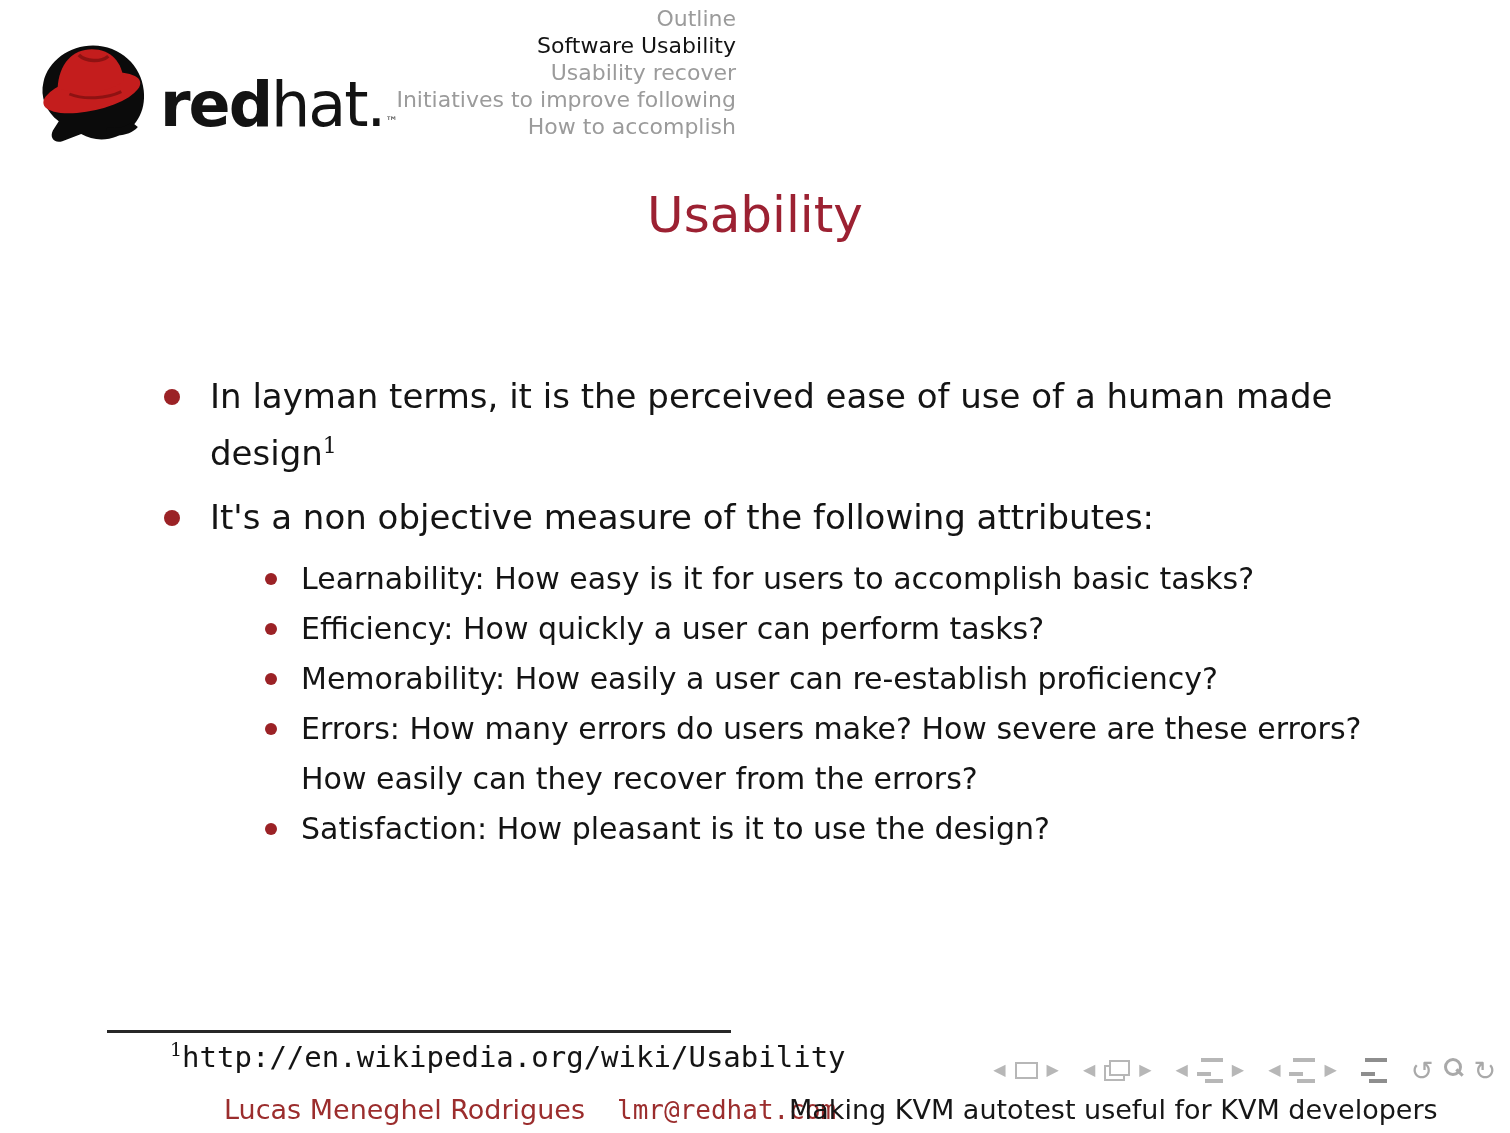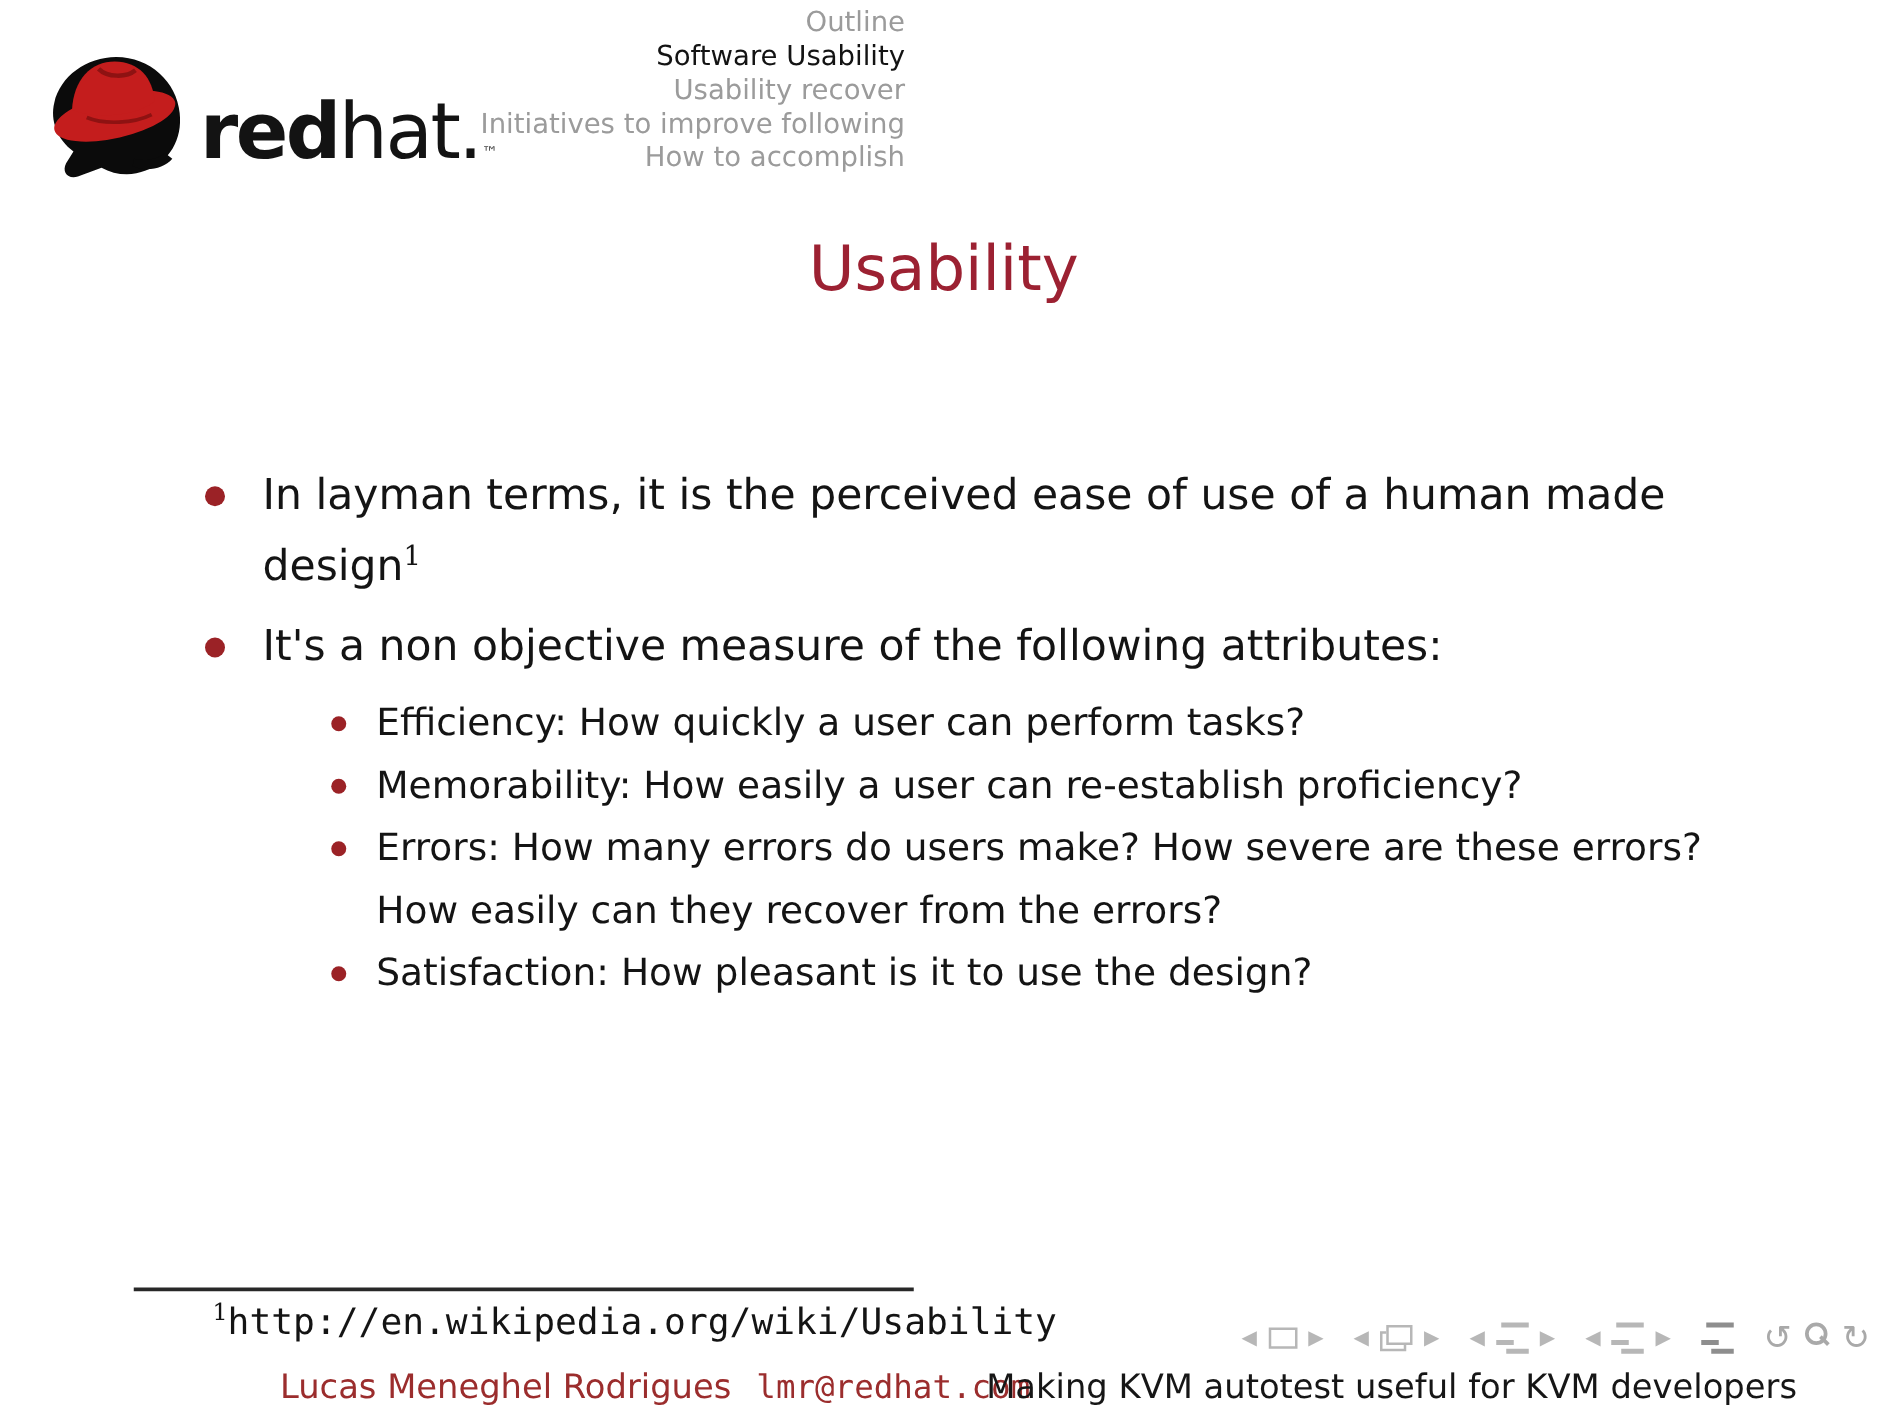--- a/index.html
+++ b/index.html
@@ -9,21 +9,21 @@
   }
 
   
   .logo { position:absolute; left:34px; top:38px; display:flex; align-items:center; }
   .logo-mark { width:118px; height:112px; flex:none; }
   .logo-word { font-size:62px; letter-spacing:-2px; color:#131313; margin-left:8px; white-space:nowrap;margin-top:20px; }
   .logo-word .w-red { font-weight:bold; }
   .logo-word .w-hat { font-weight:normal; }
   .logo-word .w-tm { font-size:13px; color:#444; vertical-align:baseline; margin-left:1px; }
 
-  .header-nav { position:absolute; left:0; top:5px; width:724px; text-align:right;
+  .header-nav { position:absolute; left:12px; top:5px; width:724px; text-align:right;
     font-size:22px; line-height:27px; color:#9b9b9b; }
   .header-nav .nav-line { white-space:nowrap; }
   .header-nav .active { color:#131313; }
 
   
   .title { position:absolute; top:186px; left:0; width:100%; text-align:center;
     font-size:50px; color:#9c2132; }
 
   
   .content { position:absolute; left:164px; top:368px; width:1290px; }
@@ -57,21 +57,21 @@
   .icon-bars .bar.b1 { width:22px; align-self:flex-end; }
   .icon-bars .bar.b2 { width:14px; align-self:flex-start; }
   .icon-bars .bar.b3 { width:18px; align-self:flex-end; }
   .icon-bars.dark .bar { background:#8e8e8e; }
   .glyph-btn { font-size:27px; line-height:1; color:#a9a9a9; }
   .icon-search { position:relative; width:22px; height:24px; }
   .icon-search .lens { position:absolute; left:2px; top:0; width:12px; height:12px; border:3px solid #a9a9a9; border-radius:50%; }
   .icon-search .handle { position:absolute; left:13px; top:13px; width:9px; height:3px; background:#a9a9a9; transform:rotate(45deg); }
 
   
-  .footer-left { position:absolute; left:224px; top:1094px; display:flex; align-items:baseline; gap:20px; }
+  .footer-left { position:absolute; left:224px; top:1094px; display:flex; align-items:baseline; gap:32px; }
   .footer-author { font-size:27px; color:#9b2d2d; white-space:nowrap; }
   .footer-email { font-family:"DejaVu Sans Mono", monospace; font-size:26px; color:#9b2d2d; white-space:nowrap; }
   .footer-title { position:absolute; left:789px; top:1094px; font-size:27px; color:#161616; white-space:nowrap; }
 </style>
 </head>
 <body>
 
 <div class="slide">
 
   <div class="logo">
@@ -104,20 +104,24 @@
       <span class="dot1"></span>
       <span class="l1-text"><span>In layman terms, it is the perceived ease of use of a human made design</span><sup>1</sup></span>
     </div>
 
     <div class="l1 b2">
       <span class="dot1"></span>
       <span class="l1-text">It's a non objective measure of the following attributes:</span>
     </div>
 
     <div class="sub">
+      <div class="sub-item">
+        <span class="dot2"></span>
+        <span class="sub-text">Learnability: How easy is it for users to accomplish basic tasks?</span>
+      </div>
       <div class="sub-item">
         <span class="dot2"></span>
         <span class="sub-text">Efficiency: How quickly a user can perform tasks?</span>
       </div>
       <div class="sub-item">
         <span class="dot2"></span>
         <span class="sub-text">Memorability: How easily a user can re-establish proficiency?</span>
       </div>
       <div class="sub-item">
         <span class="dot2"></span>

